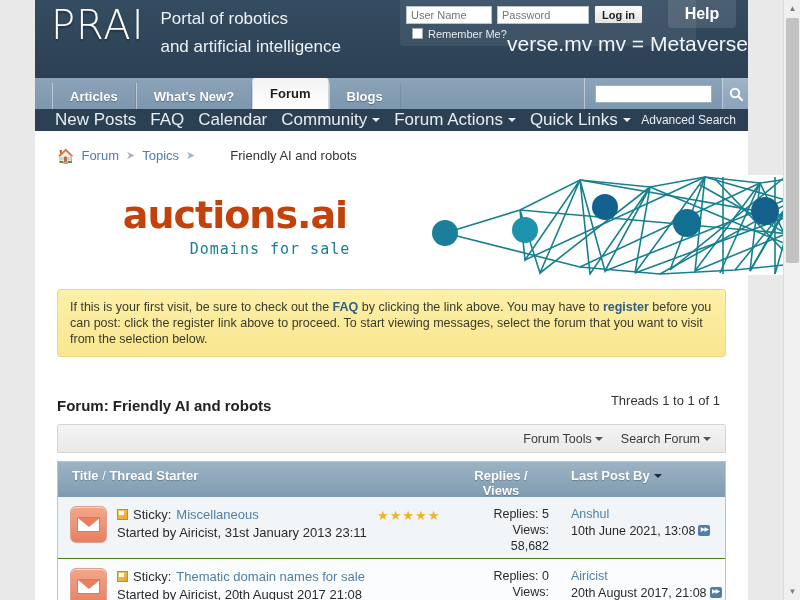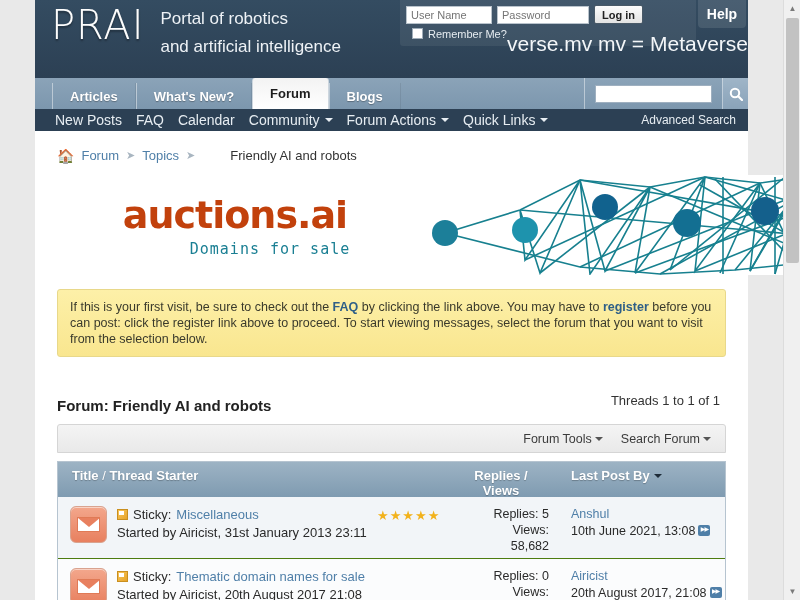--- a/index.html
+++ b/index.html
@@ -107,28 +107,28 @@
   }
   .remember-box {
     width: 11px; height: 11px;
     background: #fff;
     border: 1px solid #9fadb9;
   }
   .remember-label { font-size: 11px; color: #e6ecf1; }
 
   .help-btn {
     position: absolute;
-    right: 2px;
+    right: 12px;
     top: 0;
-    width: 48px;
+    width: 68px;
     height: 28px;
     background: rgba(255,255,255,0.11);
     border-radius: 0 0 4px 4px;
     color: #ffffff;
-    font-size: 14px;
+    font-size: 16px;
     font-weight: bold;
     display: flex;
     align-items: center;
     justify-content: center;
     cursor: pointer;
   }
 
   .header-slogan {
     position: absolute;
     right: 0px;
@@ -204,21 +204,21 @@
     background: #2c4054;
     height: 22px;
     display: flex;
     align-items: center;
     padding-left: 20px;
     gap: 14px;
     position: relative;
   }
   .subnav a {
     color: #e7edf2;
-    font-size: 14px;
+    font-size: 17px;
     text-decoration: none;
     display: flex;
     align-items: center;
     gap: 4px;
     cursor: pointer;
   }
   .adv-search {
     position: absolute;
     right: 12px;
     color: #e7edf2;

